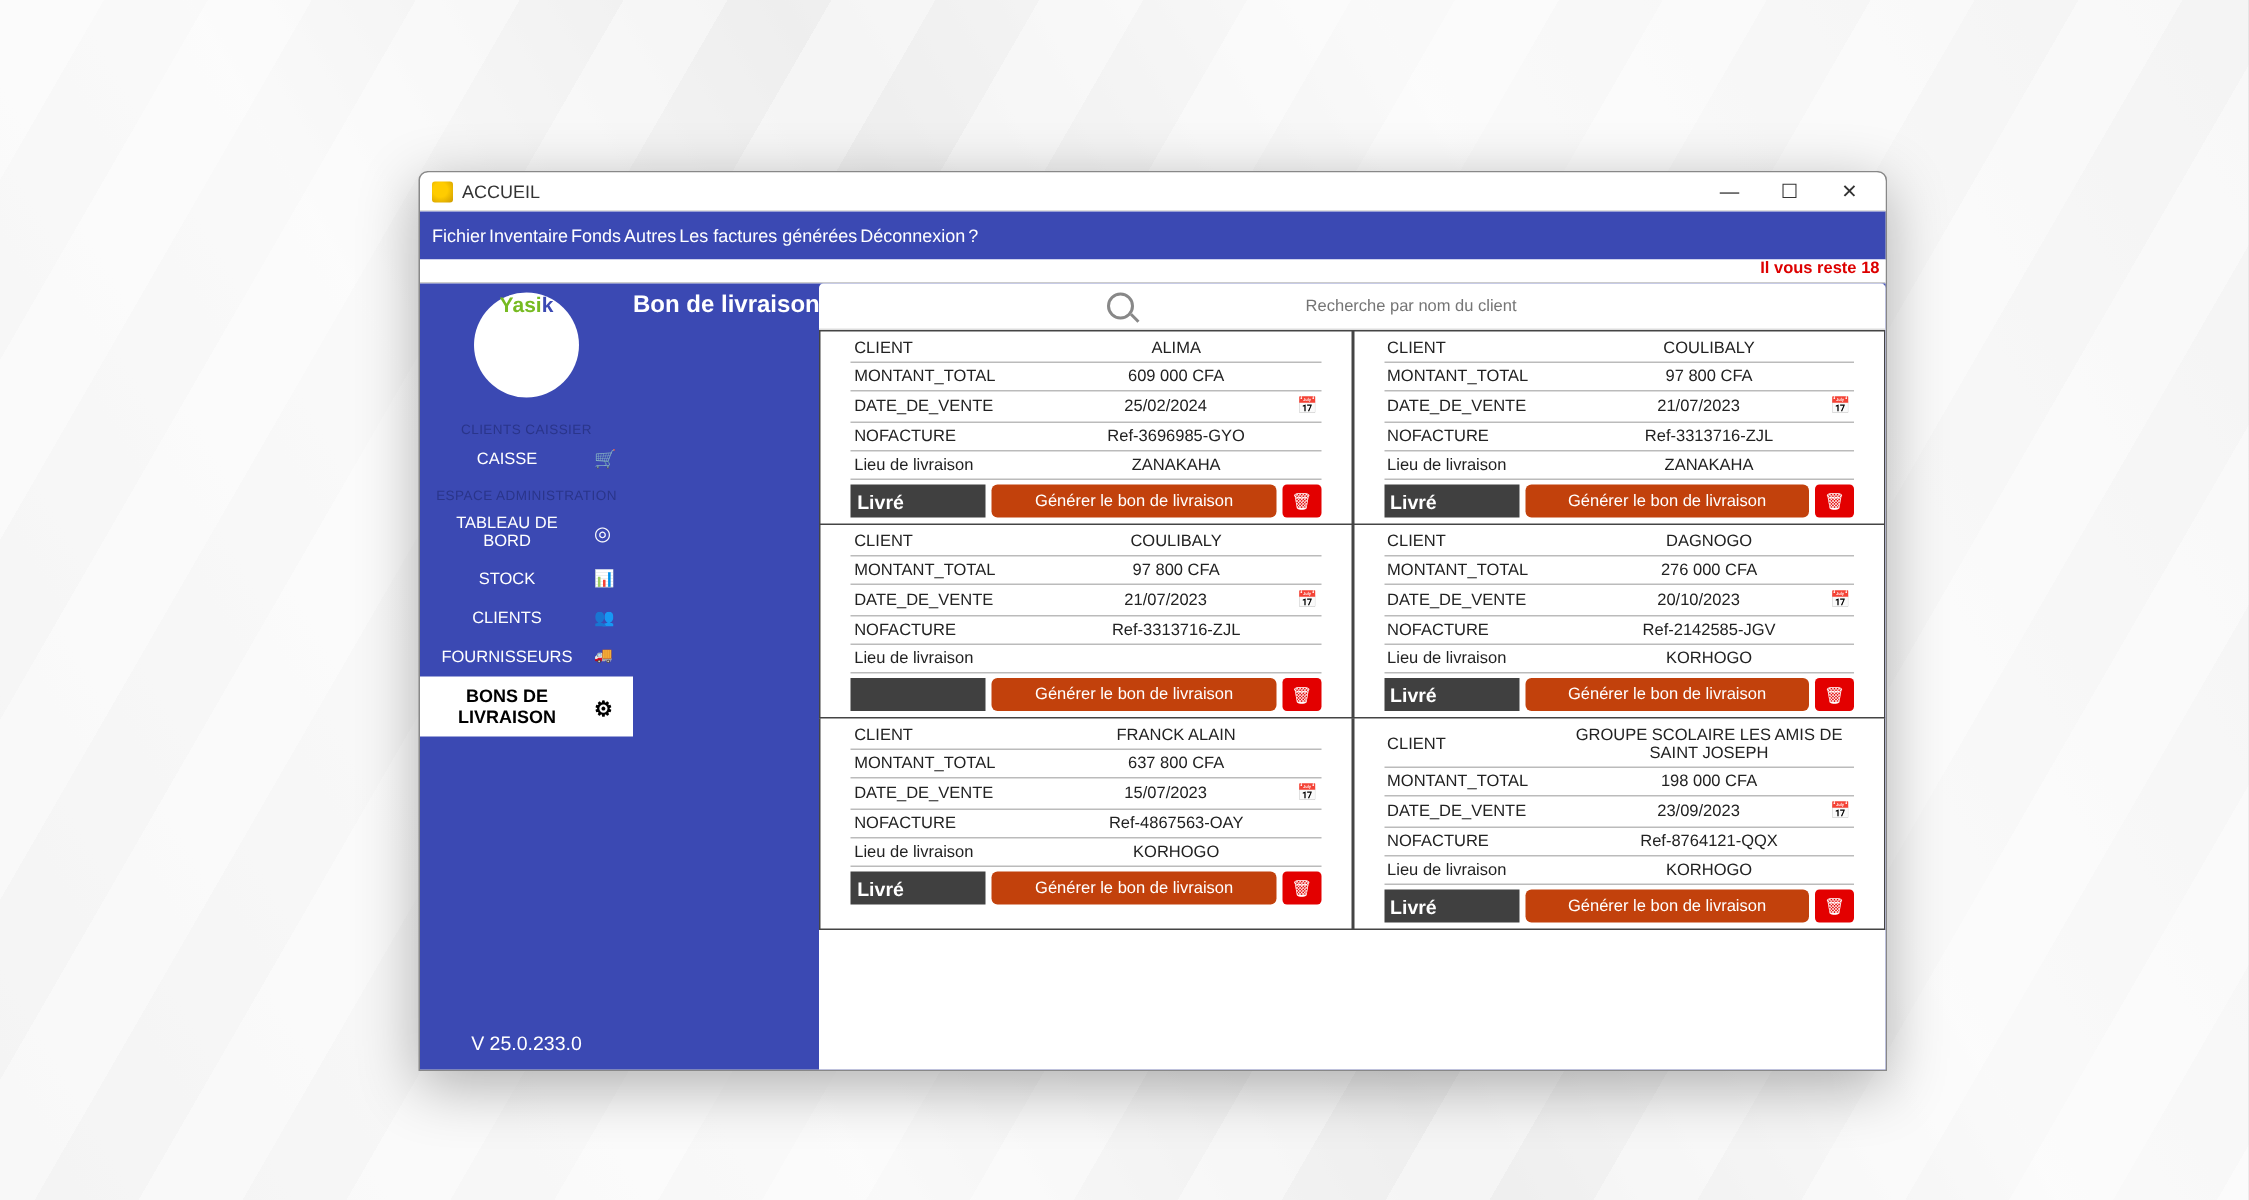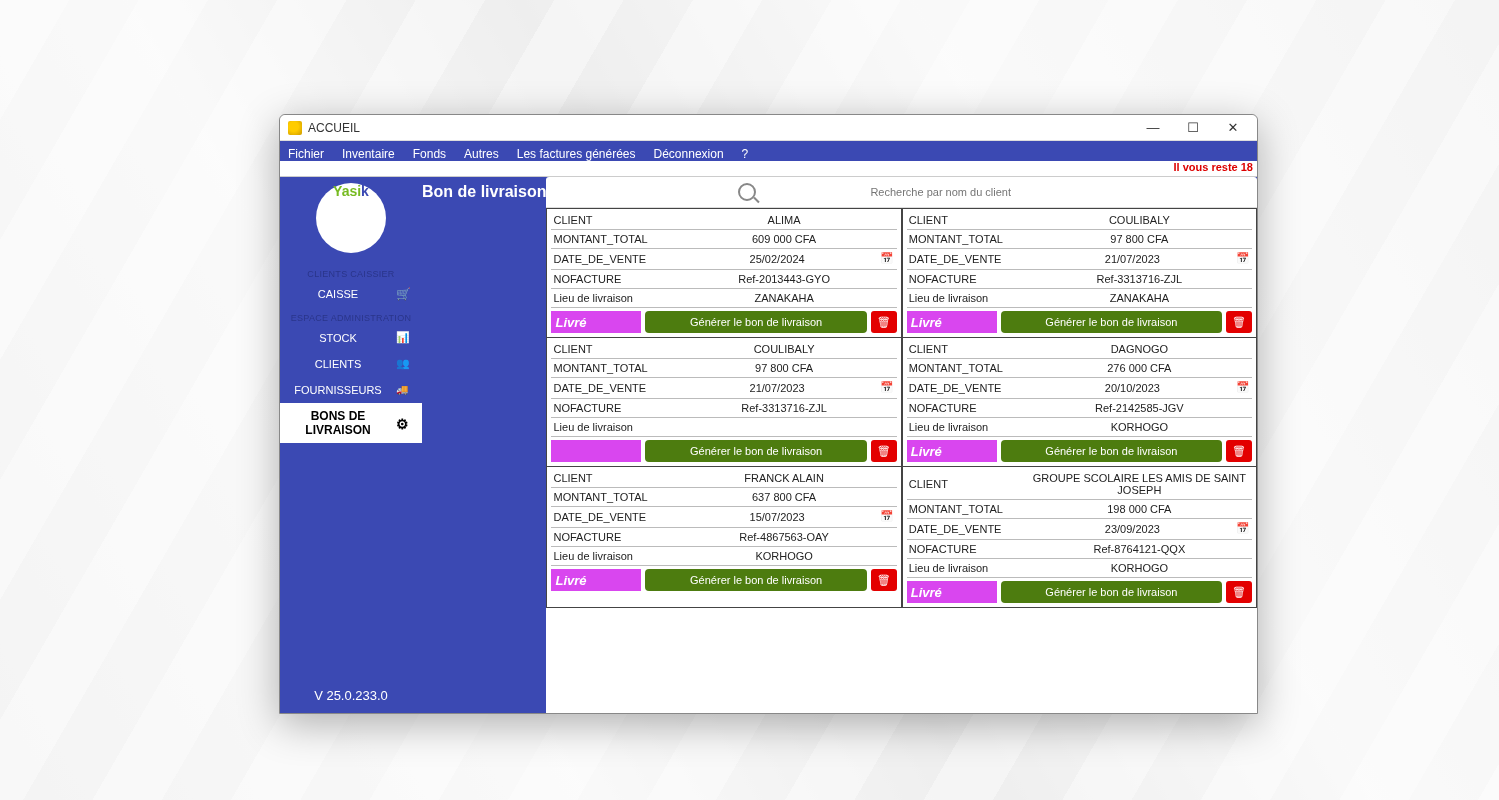--- a/index.html
+++ b/index.html
@@ -23,22 +23,22 @@
     height:26px; display:flex; align-items:center; padding:0 4px 0 8px;
     background:#fff; border-bottom:1px solid #ddd; border-radius:6px 6px 0 0;
     font-size:12px; color:#333;
   }
   .titlebar .app-icon { width:14px;height:14px; margin-right:6px;
     background:radial-gradient(circle at 40% 40%,#fc0 40%,#c90 100%); border-radius:2px;}
   .titlebar .spacer{flex:1}
   .winbtn{width:40px;height:22px;display:flex;align-items:center;justify-content:center;
     font-size:13px;color:#333;cursor:pointer}
 
-  .menubar{height:20px;background:#3b49b3;display:flex;align-items:flex-end;
-    padding:0 8px;gap:18px;color:#fff;font-size:12px}
+  .menubar{height:32px;background:#3b49b3;display:flex;align-items:center;
+    padding:0 8px;gap:2px;color:#fff;font-size:12px}
   .menubar span{cursor:pointer}
 
   .warn-row{height:16px;background:#fff;display:flex;justify-content:flex-end;
     padding:0 4px;font-size:11px;font-weight:bold;color:#d00;align-items:flex-start;
     border-bottom:1px solid #ccc;overflow:hidden;white-space:nowrap}
 
   .body{flex:1;display:flex;min-height:0}
   .sidebar{width:142px;background:#3b49b3;color:#fff;display:flex;flex-direction:column;
     align-items:center;font-size:11px}
   .logo-circle{width:70px;height:70px;border-radius:50%;background:#fff;margin:6px 0 10px;
@@ -62,32 +62,32 @@
     padding:6px 0;border-bottom:1px solid #ddd}
   .search-row .mag{width:18px;height:18px;border:2px solid #888;border-radius:50%;
     position:relative}
   .search-row .mag::after{content:"";position:absolute;width:7px;height:2px;
     background:#888;right:-6px;bottom:-2px;transform:rotate(45deg)}
   .search-row input{border:none;outline:none;font-size:11px;width:250px;
     text-align:center;color:#888}
 
   .grid-scroll{flex:1;overflow-y:auto;overflow-x:hidden}
   .cards{display:grid;grid-template-columns:1fr 1fr}
-  .card{border:1px solid #444;border-top:none;padding:2px 4px 4px;font-size:11px}
+  .card{border:1px solid #444;border-top:none;padding:2px 20px 4px;font-size:11px}
   .cards .card:nth-child(-n+2){border-top:1px solid #444}
   .row{display:flex;align-items:center;padding:3px 2px;border-bottom:1px solid #bbb}
   .row:last-of-type{border-bottom:none}
   .row .k{width:120px;color:#222}
   .row .v{flex:1;text-align:center;color:#222}
   .row .cal{width:14px;height:14px;font-size:11px}
   .actions{display:flex;align-items:stretch;gap:4px;margin-top:3px;height:22px}
-  .livre{background:#d946ef;color:#fff;font-weight:bold;font-style:italic;
+  .livre{background:#404040;color:#fff;font-weight:bold;
     width:90px;display:flex;align-items:center;justify-content:flex-start;
     padding-left:4px;font-size:13px}
-  .gen{flex:1;background:#4d7c0f;color:#fff;border:none;border-radius:4px;
+  .gen{flex:1;background:#c2410c;color:#fff;border:none;border-radius:4px;
     font-size:11px;cursor:pointer}
   .del{width:26px;background:#e30000;border:none;border-radius:3px;cursor:pointer;
     display:flex;align-items:center;justify-content:center;color:#fff;font-size:11px}
 
   
   .i-cart::before{content:"🛒";font-size:12px}
   .i-dash::before{content:"◎";font-size:13px}
   .i-stock::before{content:"📊";font-size:11px}
   .i-clients::before{content:"👥";font-size:11px}
   .i-supp::before{content:"🚚";font-size:10px}
@@ -129,20 +129,24 @@
       <div class="logo-circle">
         <span style="color:#7b2">Yasi</span>
           <span class="brand">k</span>
       </div>
       <div class="side-section">CLIENTS CAISSIER</div>
       <div class="side-item">
         <span class="lbl">CAISSE</span>
         <span class="ico i-cart"></span>
       </div>
       <div class="side-section">ESPACE ADMINISTRATION</div>
+      <div class="side-item">
+        <span class="lbl">TABLEAU DE BORD</span>
+        <span class="ico i-dash"></span>
+      </div>
       <div class="side-item">
         <span class="lbl">STOCK</span>
         <span class="ico i-stock"></span>
       </div>
       <div class="side-item">
         <span class="lbl">CLIENTS</span>
         <span class="ico i-clients"></span>
       </div>
       <div class="side-item">
         <span class="lbl">FOURNISSEURS</span>
@@ -175,21 +179,21 @@
     <span class="v">609 000 CFA</span>
 
   </div>
                 <div class="row">
     <span class="k">DATE_DE_VENTE</span>
     <span class="v">25/02/2024</span>
     <span class="cal">📅</span>
   </div>
                 <div class="row">
     <span class="k">NOFACTURE</span>
-    <span class="v">Ref-2013443-GYO</span>
+    <span class="v">Ref-3696985-GYO</span>
 
   </div>
                 <div class="row">
     <span class="k">Lieu de livraison</span>
     <span class="v">ZANAKAHA</span>
 
   </div>
                 <div class="actions">
       <div class="livre">Livré</div>
       <button class="gen">Générer le bon de livraison</button>

